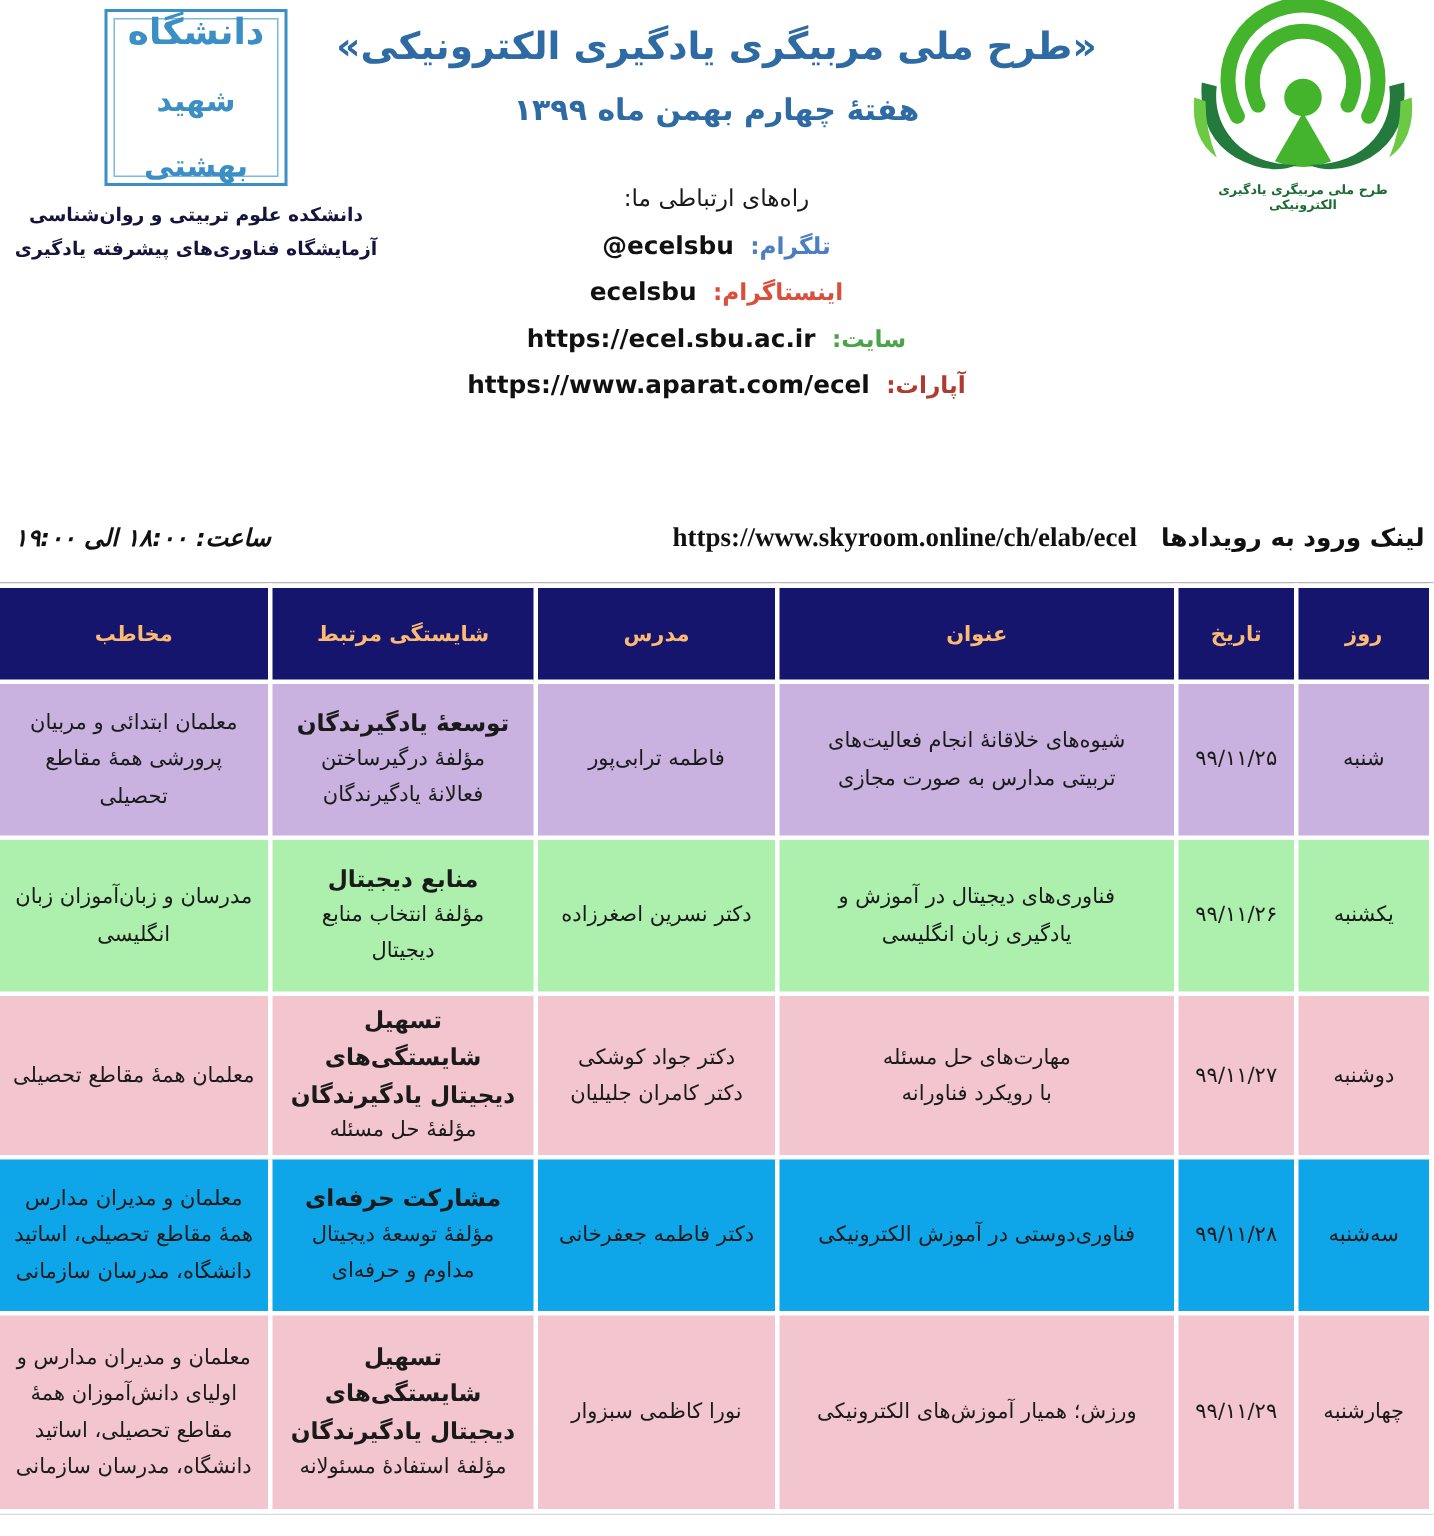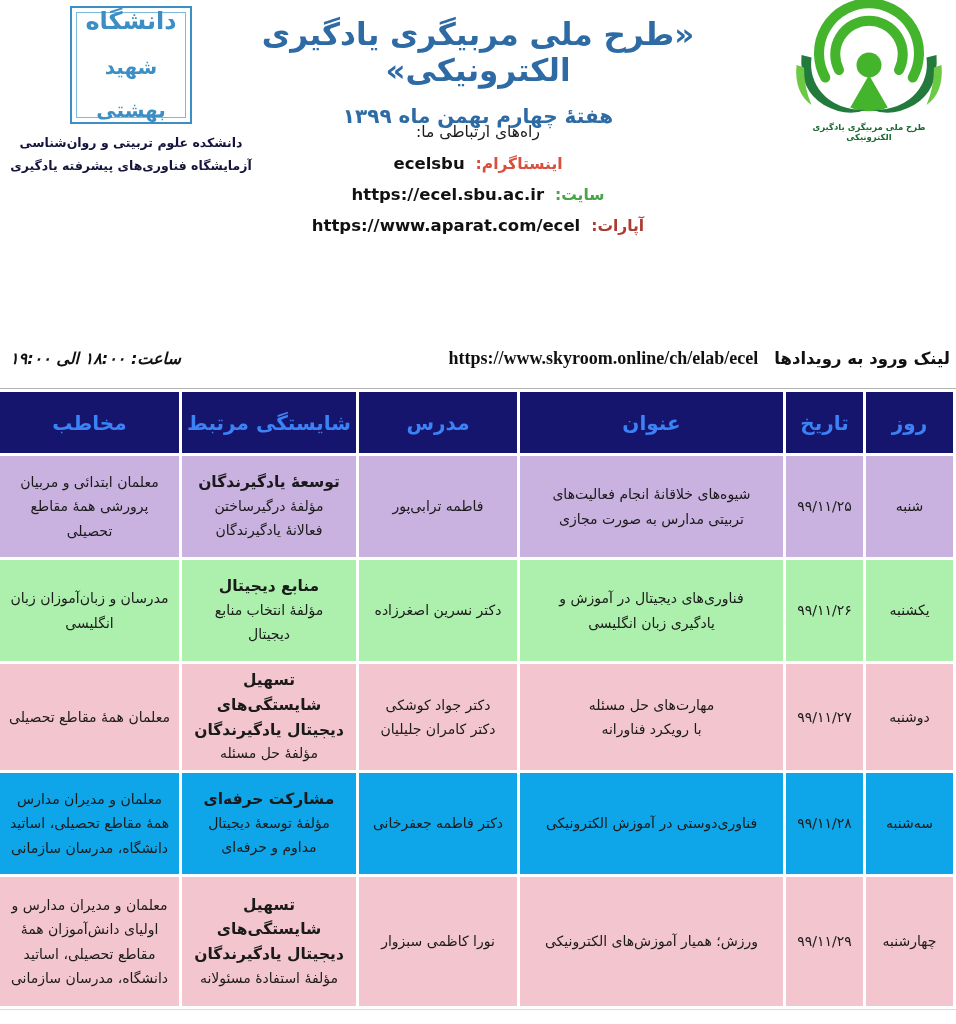--- a/index.html
+++ b/index.html
@@ -22,21 +22,21 @@
     width:100%; height:100%; border:1px solid #7db9dd;
     display:flex; flex-direction:column; align-items:center; justify-content:center;
     color:#3b8fc5; font-weight:bold; line-height:1.15;gap:20px;
   }
   .sbu-box-inner .l1 { font-size:24px; }
   .sbu-box-inner .l2 { font-size:20px; }
   .sbu-box-inner .l3 { font-size:20px; }
   .faculty-lines { margin-top:8px; color:#14143c; font-weight:bold; font-size:12.5px; line-height:1.8;text-align:center; }
 
   .title-block { position:absolute; left:190px; right:190px; top:16px; text-align:center; }
-  .main-title { color:#2e6ba4; font-weight:bold; font-size:31px; }
+  .main-title { color:#2e6ba4; font-weight:bold; font-size:25px; }
   .sub-title  { color:#2e6ba4; font-weight:bold; font-size:20px; margin-top:16px; }
 
   .elogo-block { position:absolute; right:8px; top:0; width:158px; text-align:center; }
   .elogo-caption { color:#1d6b33; font-weight:bold; font-size:8.5px; margin-top:-2px; }
 
   
   .contact-block { position:absolute; top:123px; left:0; right:0; text-align:center; }
   .contact-heading { color:#1a1a1a; font-size:15.5px; margin-bottom:13px; }
   .contact-line { margin-bottom:12px; font-size:15.5px; }
   .contact-line .lbl { font-weight:bold; }
@@ -55,21 +55,21 @@
   .event-link-url   { font-family:"Liberation Serif", serif; font-weight:bold; color:#111;
                       font-size:18px; margin-right:16px; }
   .event-time { font-weight:bold; color:#111; font-size:16px; margin-right:auto;font-style:italic; }
 
   
   .table-wrap { position:absolute; top:388px; left:0; width:956px;
                 border-top:1px solid #b5b5b5; border-bottom:1px solid #d9d9d9; }
   table.schedule { width:956px; border-collapse:collapse; table-layout:fixed; direction:rtl; }
   .schedule th, .schedule td { border:3px solid #ffffff; text-align:center; vertical-align:middle; }
   .schedule thead tr { height:64px; }
-  .schedule th { background:#15156d; color:#3b82f6; font-weight:bold; font-size:20px; }
+  .schedule th { background:#15156d; color:#fdba74; font-weight:bold; font-size:14px; }
   .schedule td { padding:4px 8px; color:#1a1a1a; font-size:14px; line-height:1.75; }
   .pre { white-space:pre-line; }
   .comp-title { font-weight:bold; font-size:15.5px; line-height:1.6; }
   .comp-detail { font-size:14px; line-height:1.7; }
   .cell-date { font-size:15px; }
   tr.r0 td { background:#c9b1e0; }
   tr.r1 td { background:#adf0ad; }
   tr.r2 td { background:#f3c6cf; }
   tr.r3 td { background:#0ea5e9; }
   tr.r4 td { background:#f3c6cf; }
@@ -113,20 +113,24 @@
       <path d="M2 52 Q0 74 14 84 Q8 70 8 54 Z" fill="#6cc944"></path>
 
       <path d="M114 44 Q116 72 96 84 Q78 94 63 88 Q86 88 98 74 Q108 62 106 46 Z" fill="#237a3c"></path>
       <path d="M118 52 Q120 74 106 84 Q112 70 112 54 Z" fill="#6cc944"></path>
     </svg>
     <div class="elogo-caption">طرح ملی مربیگری یادگیری الکترونیکی</div>
   </div>
 
   <div class="contact-block">
     <div class="contact-heading">راه‌های ارتباطی ما:</div>
+    <div class="contact-line">
+      <span class="lbl telegram">تلگرام:</span>
+      <span class="val" dir="ltr">@ecelsbu</span>
+    </div>
     <div class="contact-line">
       <span class="lbl instagram">اینستاگرام:</span>
       <span class="val" dir="ltr">ecelsbu</span>
     </div>
     <div class="contact-line">
       <span class="lbl site">سایت:</span>
       <span class="val" dir="ltr">https://ecel.sbu.ac.ir</span>
     </div>
     <div class="contact-line">
       <span class="lbl aparat">آپارات:</span>

